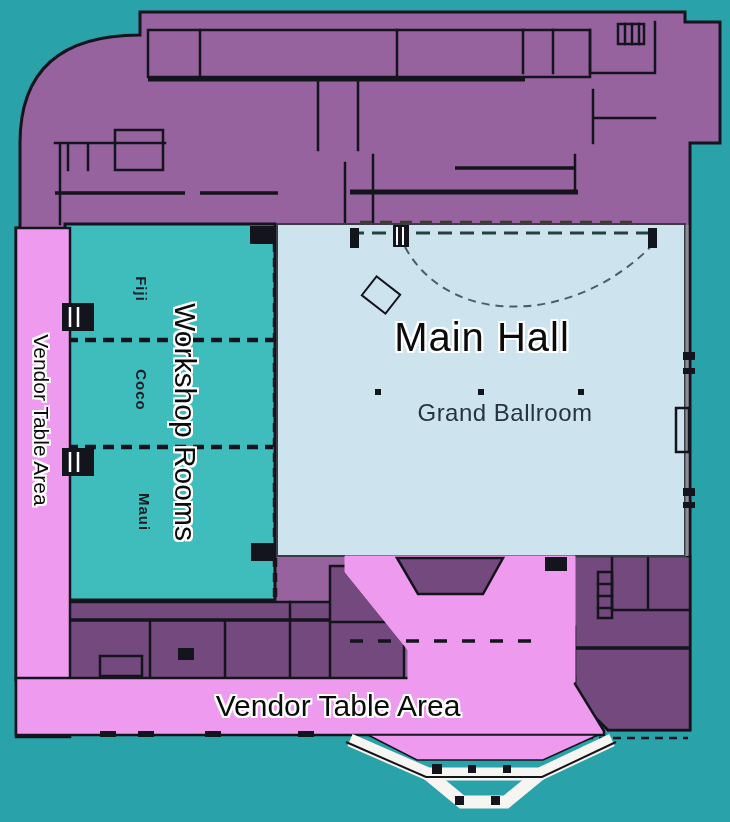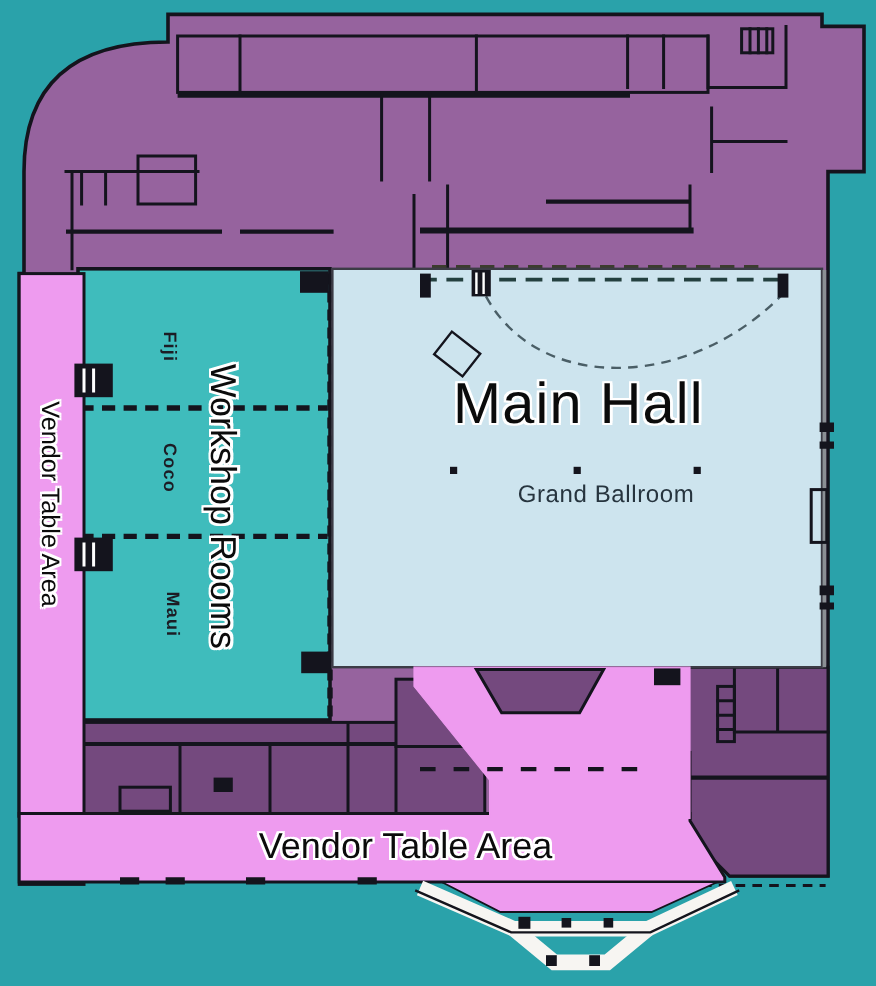--- a/index.html
+++ b/index.html
@@ -7,22 +7,22 @@
           font-family:"Liberation Sans",sans-serif;}
   .canvas svg{position:absolute;left:0;top:0;}
   .w{stroke:#14141d;stroke-width:2.5;fill:none;stroke-linecap:square;}
   .w3{stroke:#14141d;stroke-width:3.5;fill:none;}
   .w5{stroke:#14141d;stroke-width:5;fill:none;}
   .blob{fill:#14141d;stroke:none;}
   .lbl{position:absolute;color:#0b0b0b;white-space:nowrap;transform:translate(-50%,-50%);
        text-shadow:-2px -2px 0 #fff,2px -2px 0 #fff,-2px 2px 0 #fff,2px 2px 0 #fff,
                    0 -2px 0 #fff,0 2px 0 #fff,-2px 0 0 #fff,2px 0 0 #fff;}
   .rot{transform:translate(-50%,-50%) rotate(90deg);}
-  .main-hall-lbl{font-size:48px;letter-spacing:1px;}
-  .ballroom-lbl{font-size:20px;color:#26343e;text-shadow:none;letter-spacing:0.5px;}
+  .main-hall-lbl{font-size:40px;letter-spacing:1px;}
+  .ballroom-lbl{font-size:24px;color:#26343e;text-shadow:none;letter-spacing:0.5px;}
   .workshop-lbl{font-size:30px;}
   .room-lbl{font-size:15px;font-weight:600;color:#1c1c24;text-shadow:none;letter-spacing:1px;}
   .vendor-left-lbl{font-size:21px;}
   .vendor-bottom-lbl{font-size:30px;}
 </style>
 </head>
 <body>
 
 <div class="canvas">
 <svg width="730" height="822" viewBox="0 0 730 822">

